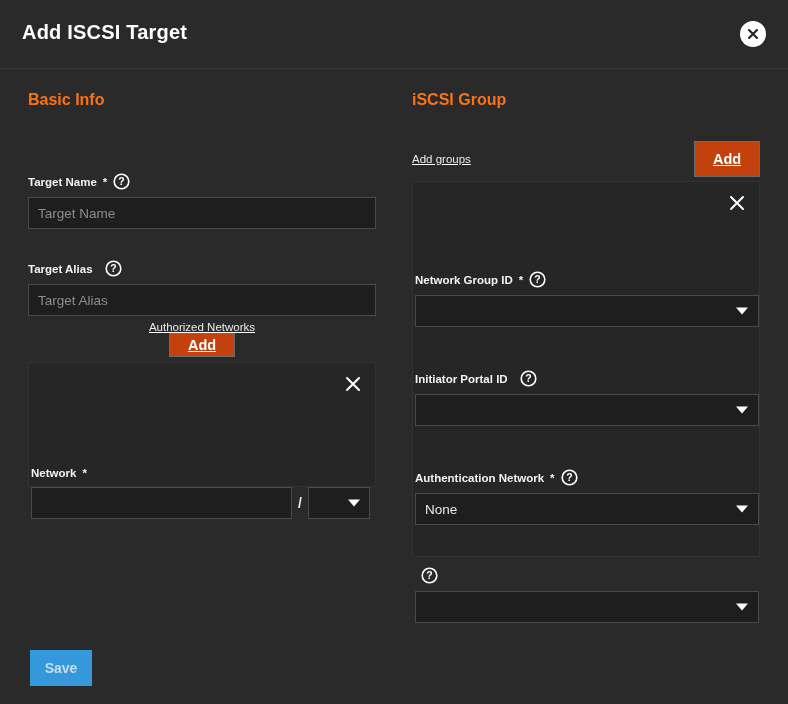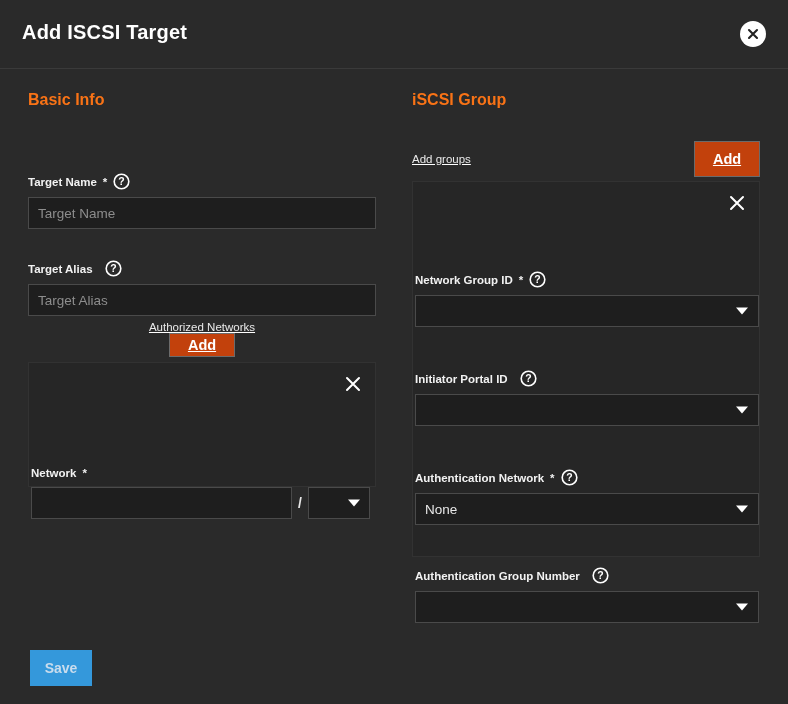--- a/index.html
+++ b/index.html
@@ -368,21 +368,20 @@
             </span>
           </div>
           <div class="select-box">
             <span class="select-value">None</span>
             <span class="caret"></span>
           </div>
         </div>
 
         <div class="panel-field" style="left:2px; top:344px; width:344px;">
           <div class="field-label">
-            <span>Authentication Group Number</span>
               <span class="req"></span>
             <span class="help-icon">
               <svg width="17" height="17" viewBox="0 0 17 17">
                 <circle cx="8.5" cy="8.5" r="7.3" fill="none" stroke="#ffffff" stroke-width="1.6"></circle>
                 <text x="8.5" y="12.3" text-anchor="middle" font-family="Liberation Sans, sans-serif" font-size="10.5" font-weight="bold" fill="#ffffff">?</text>
               </svg>
             </span>
           </div>
           <div class="select-box">
             <span class="select-value"></span>

